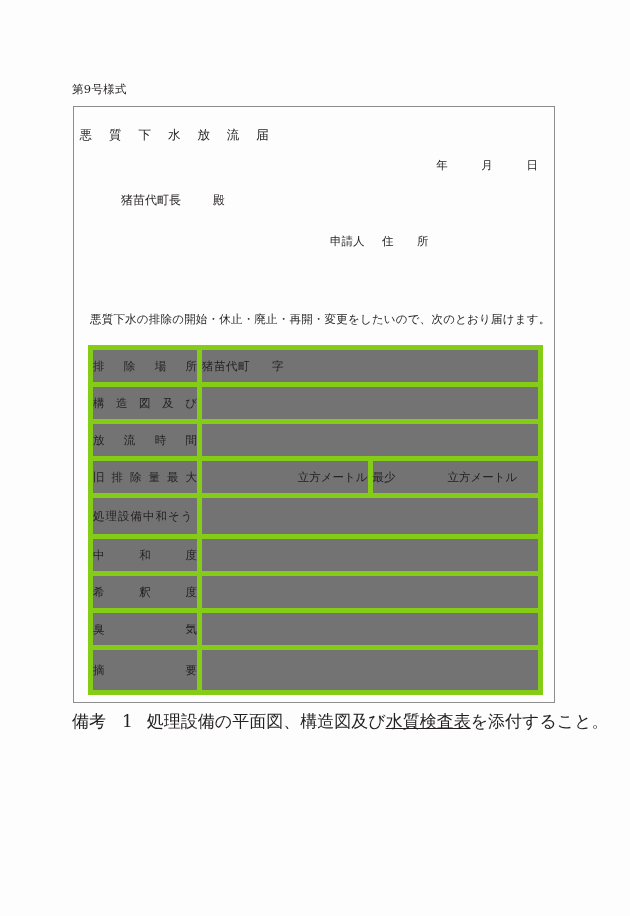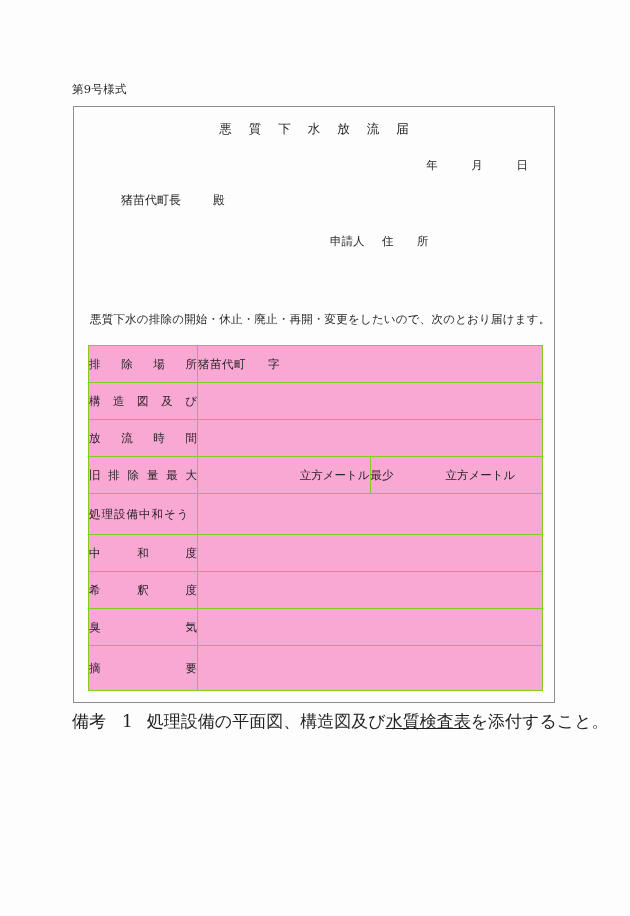--- a/index.html
+++ b/index.html
@@ -43,37 +43,37 @@
     height: 597px;
     border: 1px solid #8d8d8d;
     box-sizing: border-box;
     background: #fdfdfd;
   }
 
   
   .doc-title {
     position: absolute;
     left: 73px;
-    top: 121px;
+    top: 127px;
     width: 482px;
-    text-align: center;
+    text-align: left;
     font-size: 12.5px;
     letter-spacing: 6.5px;
     text-indent: 6.5px;
     white-space: nowrap;
   }
 
   
   .date-line {
     position: absolute;
     left: 73px;
     top: 158px;
     width: 482px;
     text-align: right;
-    padding-right: 27px;
+    padding-right: 17px;
     box-sizing: border-box;
     font-size: 11.5px;
     white-space: nowrap;
   }
   .date-line .seg { margin-left: 30px; }
   .date-line .seg:first-child { margin-left: 0; }
 
   
   .addressee {
     position: absolute;
@@ -128,25 +128,25 @@
   
   .form-table {
     position: absolute;
     left: 88px;
     top: 345px;
     width: 455px;
     border-collapse: collapse;
     table-layout: fixed;
   }
   .form-table td {
-    border: 1px solid #84cc16;
+    border: 5px solid #84cc16;
     font-size: 11.5px;
     padding: 0;
     vertical-align: middle;
-    background: #f9a8d4;
+    background: #737373;
   }
   .label-cell {
     width: 109px;
     height: 37px;
     padding: 0 10px;
     box-sizing: border-box;
   }
   .label-spread {
     display: block;
     text-align: justify;

